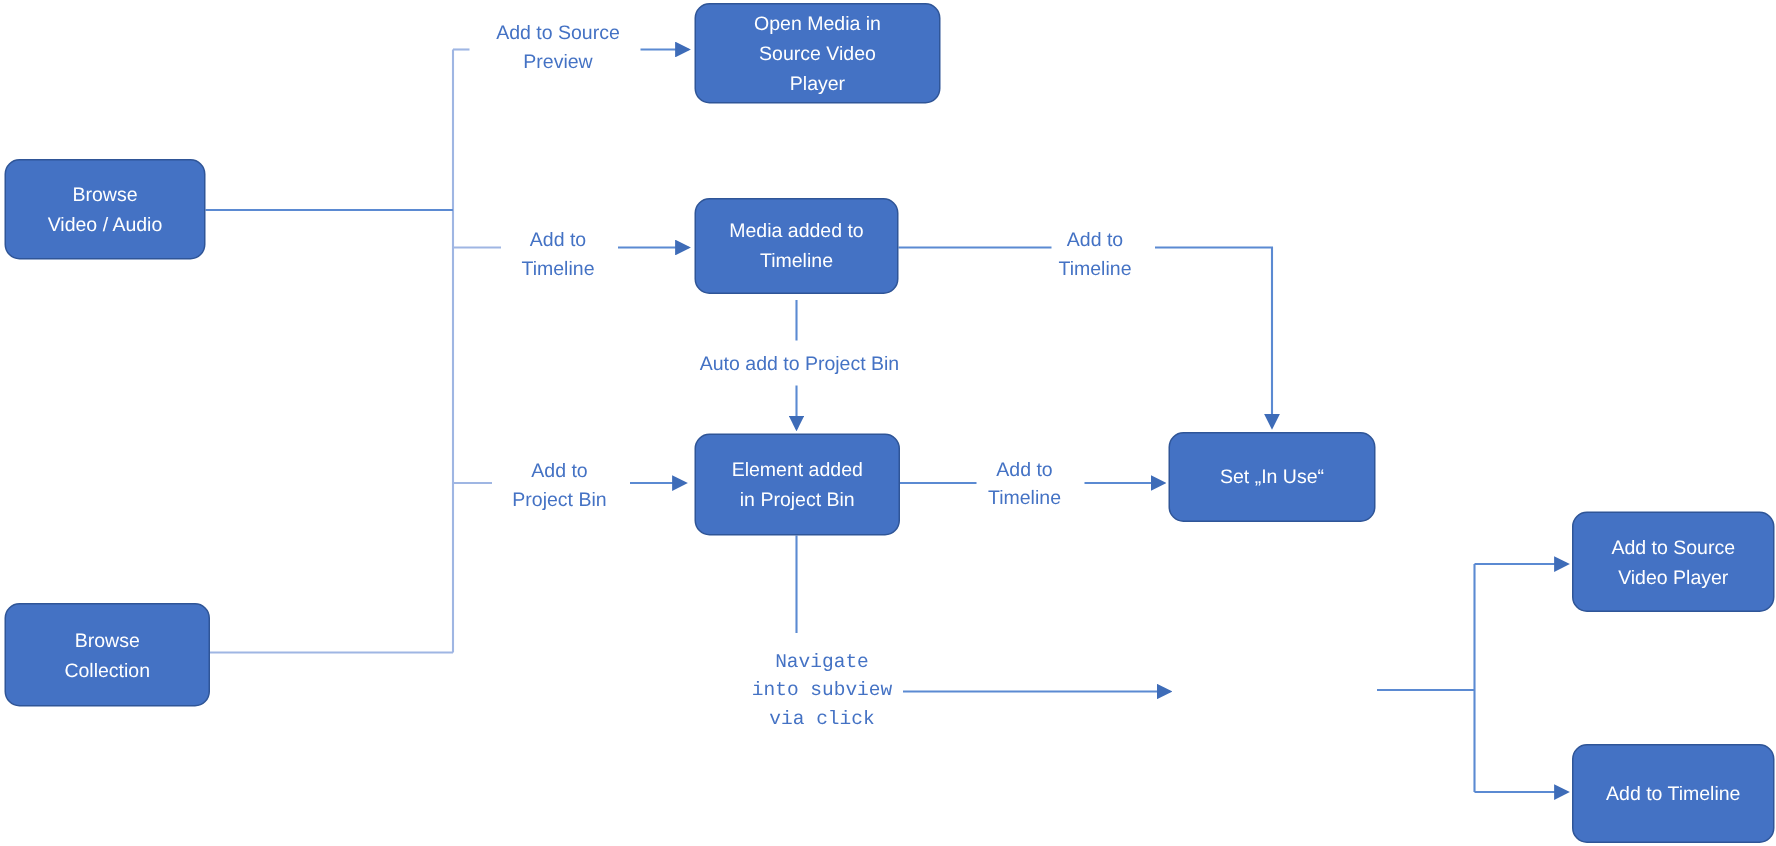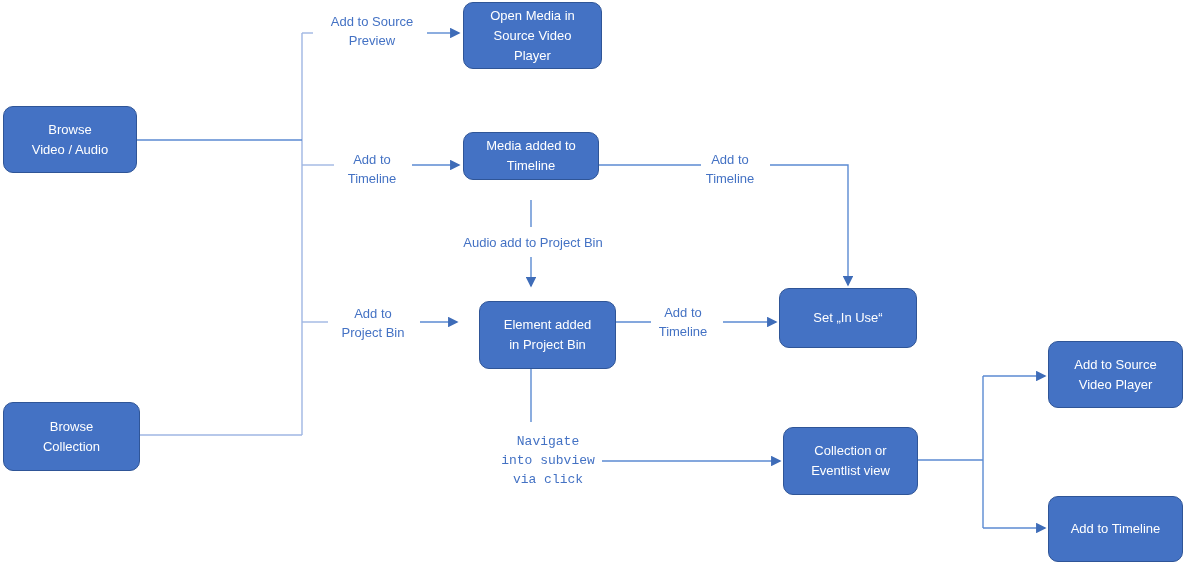--- a/index.html
+++ b/index.html
@@ -69,41 +69,39 @@
     <path class="c" d="M918,460 H983"></path>
     <path class="c" d="M983,376 V528"></path>
     <path class="c" d="M983,376 H1045" marker-end="url(#arr)"></path>
     <path class="c" d="M983,528 H1045" marker-end="url(#arr)"></path>
   </svg>
 
   <div class="node" style="left:3px;   top:106px; width:134px; height:67px;">Browse
 Video / Audio</div>
   <div class="node" style="left:3px;   top:402px; width:137px; height:69px;">Browse
 Collection</div>
-  <div class="node" style="left:463px; top:2px;   width:139px; height:67px;">Open Media in
+  <div class="node" style="left:463px; top:2px;   width:164px; height:67px;">Open Media in
 Source Video
 Player</div>
-  <div class="node" style="left:463px; top:132px; width:136px; height:48px;">Media added to
+  <div class="node" style="left:463px; top:132px; width:136px; height:64px;">Media added to
 Timeline</div>
-  <div class="node" style="left:463px; top:301px; width:137px; height:68px;margin-left:16px;">Element added
+  <div class="node" style="left:463px; top:289px; width:137px; height:68px;">Element added
 in Project Bin</div>
   <div class="node" style="left:779px; top:288px; width:138px; height:60px;">Set „In Use“</div>
-  <div class="node" style="left:783px; top:427px; width:135px; height:68px;">Collection or
-Eventlist view</div>
   <div class="node" style="left:1048px; top:341px; width:135px; height:67px;">Add to Source
 Video Player</div>
   <div class="node" style="left:1048px; top:496px; width:135px; height:66px;">Add to Timeline</div>
 
   <div class="clabel" style="left:372px; top:31px;">Add to Source
 Preview</div>
   <div class="clabel" style="left:372px; top:169px;">Add to
 Timeline</div>
   <div class="clabel" style="left:373px; top:323px;">Add to
 Project Bin</div>
-  <div class="clabel" style="left:533px; top:242px;">Audio add to Project Bin</div>
+  <div class="clabel" style="left:533px; top:242px;">Auto add to Project Bin</div>
   <div class="clabel" style="left:730px; top:169px;">Add to
 Timeline</div>
   <div class="clabel" style="left:683px; top:322px;">Add to
 Timeline</div>
   <div class="clabel" style="left:548px; top:460px;font-family:Liberation Mono, monospace;">Navigate
 into subview
 via click</div>
 
 </div>
 

